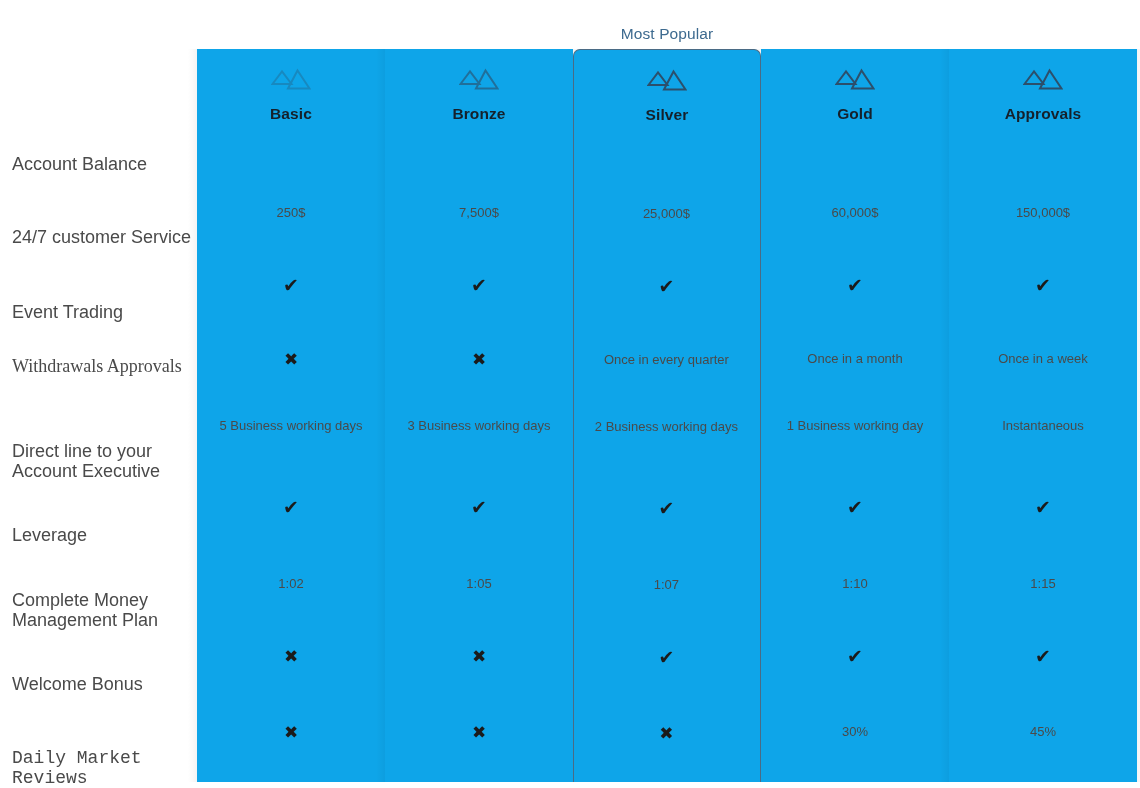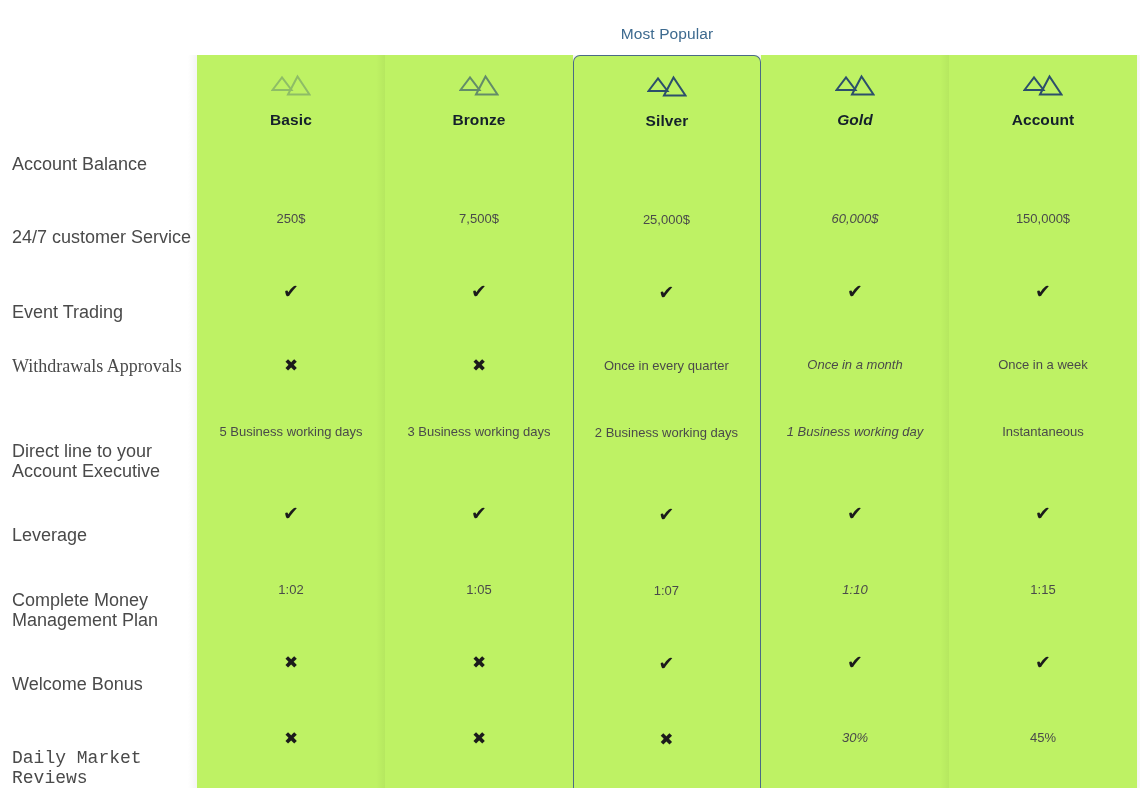--- a/index.html
+++ b/index.html
@@ -55,24 +55,24 @@
     left: 12px;
     width: 183px;
     font-size: 18px;
     color: #4a4a4a;
     line-height: 20px;
   }
 
   
   .plan-col {
     position: absolute;
-    top: 55px;
+    top: 49px;
     width: 188px;
     height: 733px;
-    background: #bef264;
+    background: #0ea5e9;
   }
 
   
   .plan-col.plain::before,
   .plan-col.plain::after {
     content: "";
     position: absolute;
     top: 0;
     bottom: 0;
     width: 9px;
@@ -92,21 +92,21 @@
     border-right: 1.6px solid #4a6b85;
     border-top: 1.6px solid #4a6b85;
     border-top-left-radius: 7px;
     border-top-right-radius: 7px;
     z-index: 4;
   }
 
   .col-basic    { left: 197px; }
   .col-bronze   { left: 385px; }
   .col-silver   { left: 573px; }
-  .col-gold     { left: 761px; font-style: italic; }
+  .col-gold     { left: 761px; }
   .col-platinum { left: 949px; }
 
   
   .plan-head {
     position: absolute;
     top: 0;
     left: 0;
     right: 0;
     height: 97px;
     display: flex;
@@ -250,21 +250,21 @@
           <div class="cell" style="top: 673px;">30%</div>
         </div>
         <div class="plan-col col-platinum plain">
           <div class="plan-head">
             <svg viewBox="0 0 40 29" class="plan-icon" style="opacity: 1;">
               <g fill="none" stroke="#2c4f6b" stroke-width="2" stroke-linejoin="miter" stroke-linecap="butt">
                 <path d="M1.5 18 L11 5.5 L20.5 18 Z"></path>
                 <path d="M17 22.5 L26.5 4.5 L38.5 22.5 Z"></path>
               </g>
             </svg>
-            <div class="plan-name">Account</div>
+            <div class="plan-name">Approvals</div>
           </div>
           <div class="cell" style="top: 154px;">150,000$</div>
           <div class="cell" style="top: 226px;"><span class="mark">✔</span></div>
           <div class="cell" style="top: 367px;">Instantaneous</div>
           <div class="cell" style="top: 300px;">Once in a week</div>
           <div class="cell" style="top: 448px;"><span class="mark">✔</span></div>
           <div class="cell" style="top: 525px;">1:15</div>
           <div class="cell" style="top: 597px;"><span class="mark">✔</span></div>
           <div class="cell" style="top: 673px;">45%</div>
         </div>

